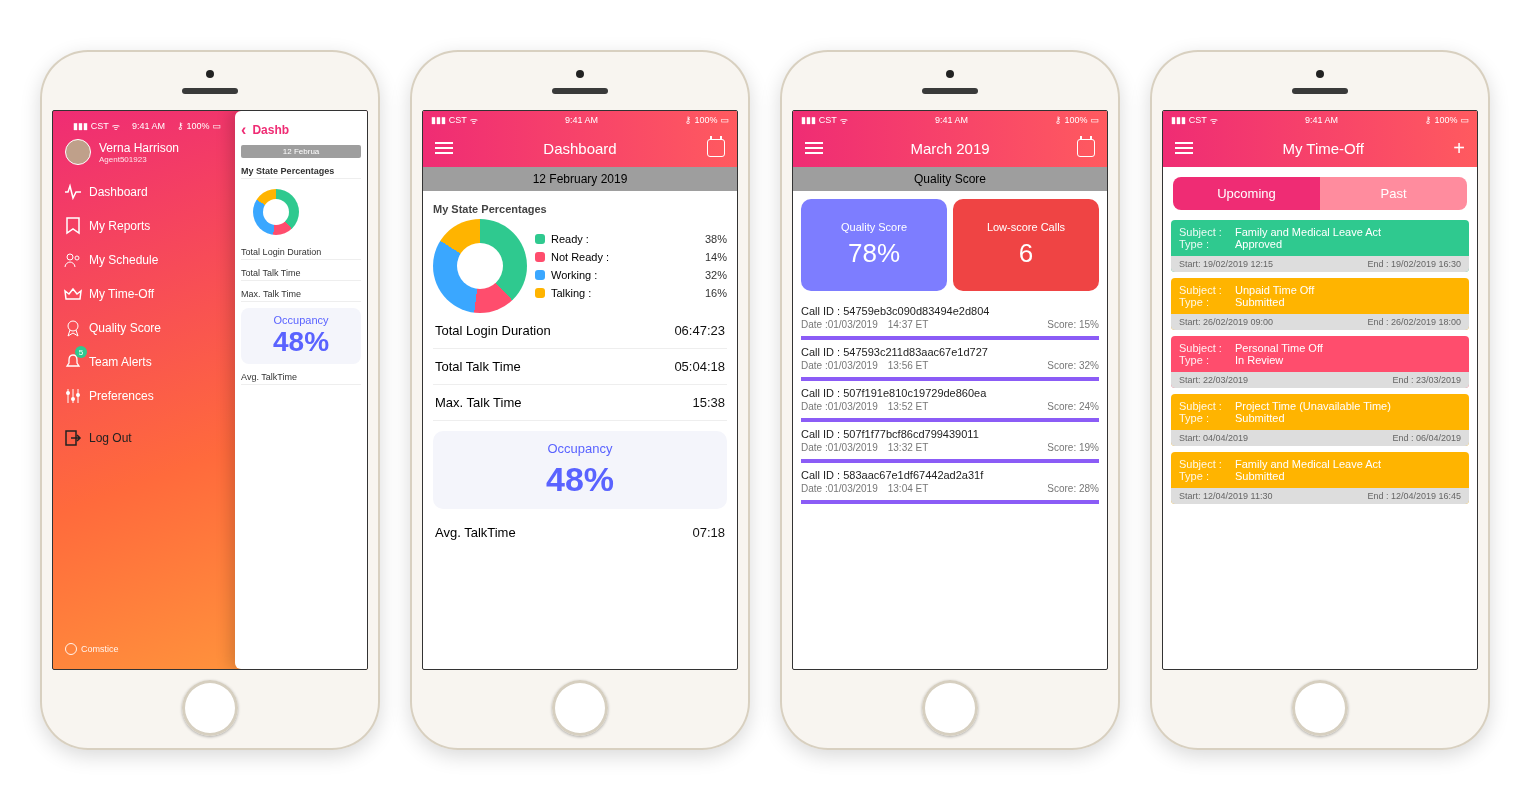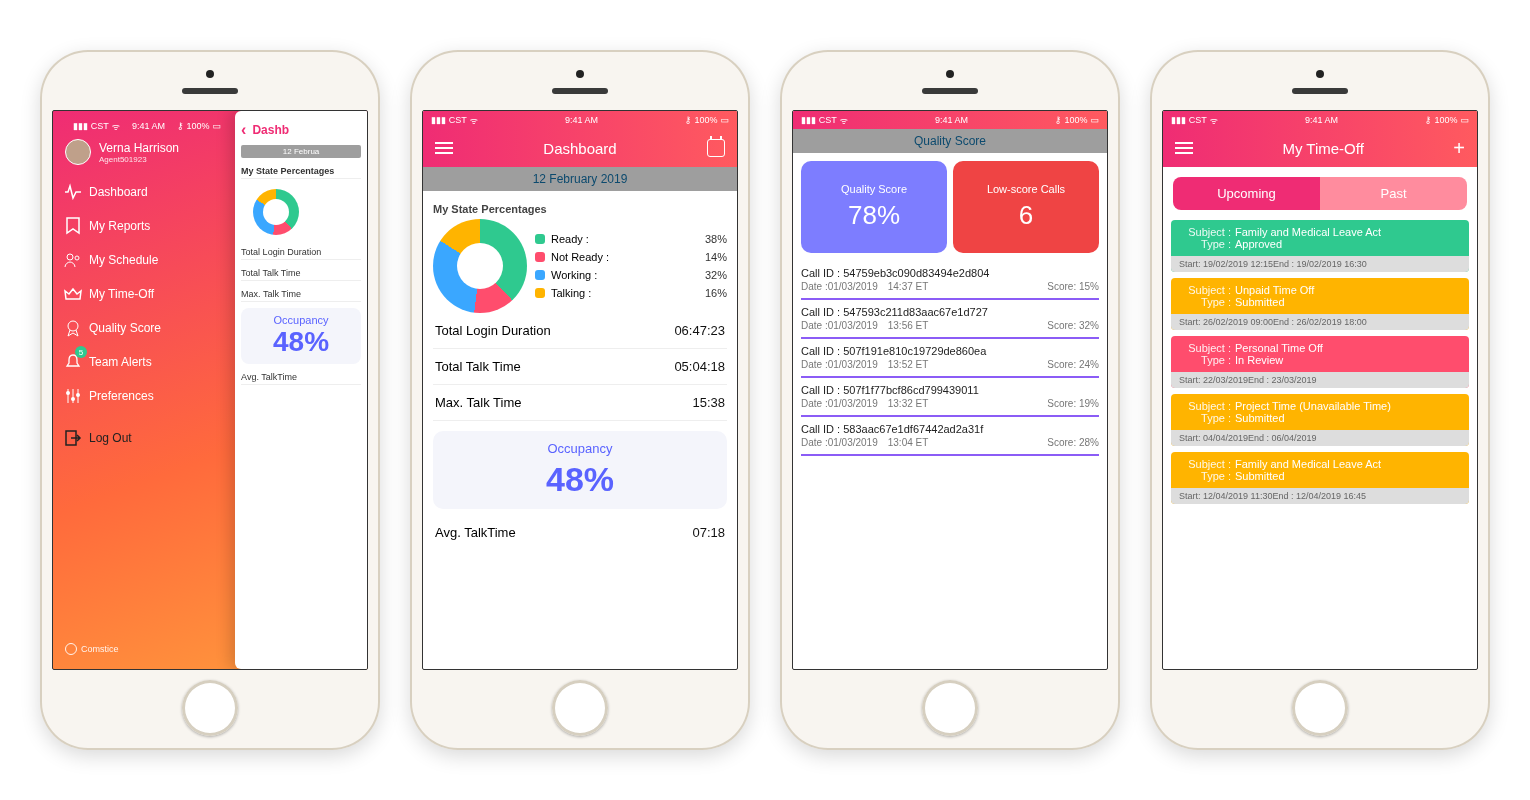--- a/index.html
+++ b/index.html
@@ -61,21 +61,21 @@
   .sb-left, .sb-right { display: flex; align-items: center; gap: 3px; }
   
   .app-header {
     display: flex; align-items: center; justify-content: space-between;
     padding: 8px 12px; color: #fff; height: 38px;
   }
   .app-header .title { font-size: 15px; font-weight: 500; }
   .hamburger { width:18px; display:flex; flex-direction:column; gap:3px; cursor:pointer;}
   .hamburger span{height:2px;background:#fff;}
   .sub-header {
-    background: #9e9e9e; color: #0c4a6e; text-align: center;
+    background: #9e9e9e; color: #000000; text-align: center;
     font-size: 12px; padding: 5px 0;
   }
   
   .grad-pink { background: linear-gradient(90deg,#ef2c74,#ff5a5f); }
   .grad-side { background: linear-gradient(160deg,#ef2c74 0%,#ff6a3c 60%,#ff9a3c 100%); }
   
   .p1-screen { display:flex; flex-direction:row;}
   .side-menu {
     width: 58%; height:100%;
     color:#fff; padding: 6px 6px 6px 12px;
@@ -126,34 +126,34 @@
   .kpi.blue .label{color:#5a63ff;} .kpi.blue .val{color:#5a63ff;}
   .kpi.cyan .label{color:#1d9bf0;} .kpi.cyan .val{color:#1d9bf0;}
   .kpi .val{font-size:34px;font-weight:600;}
   
   .cards3{display:flex;gap:6px;padding:8px;}
   .card3{flex:1;border-radius:10px;color:#fff;text-align:center;padding:10px 4px;display:flex;flex-direction:column;justify-content:center;gap:4px;height:92px;}
   .card3 .cl{font-size:11px;line-height:1.15;}
   .card3 .cv{font-size:26px;font-weight:500;}
   .c-blue{background:#7d7dff;} .c-yellow{background:#ffb400;} .c-pink{background:#ef4444;}
   .call-list{padding:0 8px;display:flex;flex-direction:column;}
-  .call{border-bottom:2px solid #8b5cf6;padding:6px 0;}
+  .call{border-bottom:4px solid #8b5cf6;padding:6px 0;}
   .call .cid{font-size:11px;color:#222;margin-bottom:2px;}
   .call .crow{display:flex;gap:10px;font-size:10px;color:#777;}
   .call .crow .score{margin-left:auto;}
   
   .seg{display:flex;margin:10px 10px;border-radius:8px;overflow:hidden;}
   .seg button{flex:1;border:none;padding:9px 1px;font-size:13px;color:#fff;cursor:pointer;}
   .seg .active{background:#ef2c74;} .seg .inactive{background:#ff8c9e;}
   .req-list{padding:0 8px;display:flex;flex-direction:column;gap:6px;}
   .req{border-radius:4px;color:#fff;overflow:hidden;font-size:11px;}
   .req-head{padding:6px 8px;}
   .req-head .line{display:flex;gap:4px;}
-  .req-head .k{opacity:.9;width:52px;text-align:right;}
-  .req-dates{background:#ddd;color:#666;display:flex;justify-content:flex-start;padding:3px 8px;font-size:9px;}
+  .req-head .k{opacity:.9;width:52px;}
+  .req-dates{background:#ddd;color:#666;display:flex;justify-content:space-between;padding:3px 8px;font-size:9px;}
   .r-green{background:#2fc98f;} .r-yellow{background:#ffb400;} .r-pink{background:#ff4d6d;}
   svg{overflow:visible;}
 </style>
 </head>
 <body>
 
 <div class="phone">
   <span class="speaker"></span>
   <div class="screen grad-side p1-screen">
     <div class="side-menu">
@@ -375,20 +375,32 @@
             <span>CST</span>
             <span>ᯤ</span>
           </div>
         <div>9:41 AM</div>
         <div class="sb-right">
             <span>⚷</span>
             <span>100%</span>
             <span>▭</span>
           </div>
       </div>
+      <div class="app-header">
+        <div class="hamburger">
+            <span></span>
+            <span></span>
+            <span></span>
+          </div>
+        <div class="title">March 2019</div>
+        <div style="width:18px;height:18px;border:1.5px solid #fff;border-radius:3px;position:relative;">
+            <span style="position:absolute;top:-4px;left:2px;width:2px;height:4px;background:#fff;"></span>
+            <span style="position:absolute;top:-4px;right:2px;width:2px;height:4px;background:#fff;"></span>
+          </div>
+      </div>
     </div>
     <div class="sub-header">Quality Score</div>
     <div class="cards3">
       <div class="card3 c-blue">
           <div class="cl">Quality Score</div>
           <div class="cv">78%</div>
         </div>
       <div class="card3 c-pink">
           <div class="cl">Low-score Calls</div>
           <div class="cv">6</div>

